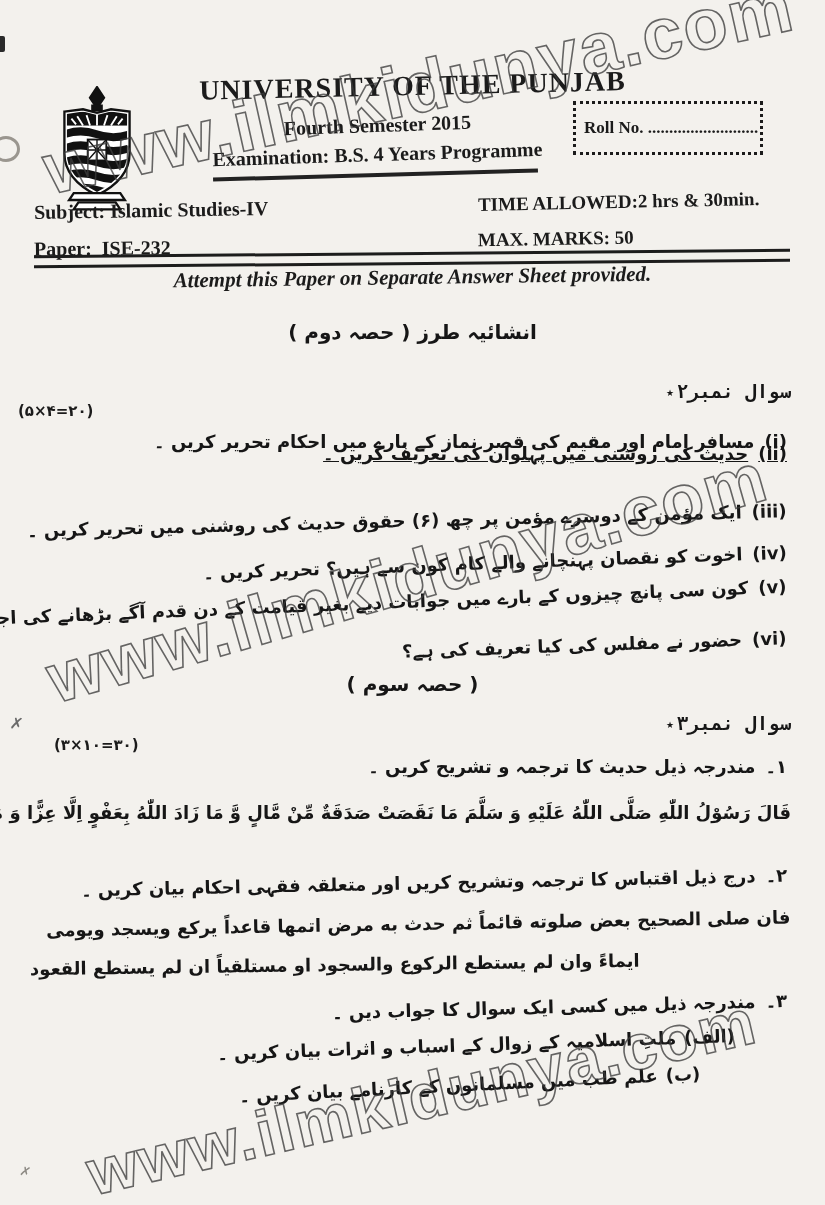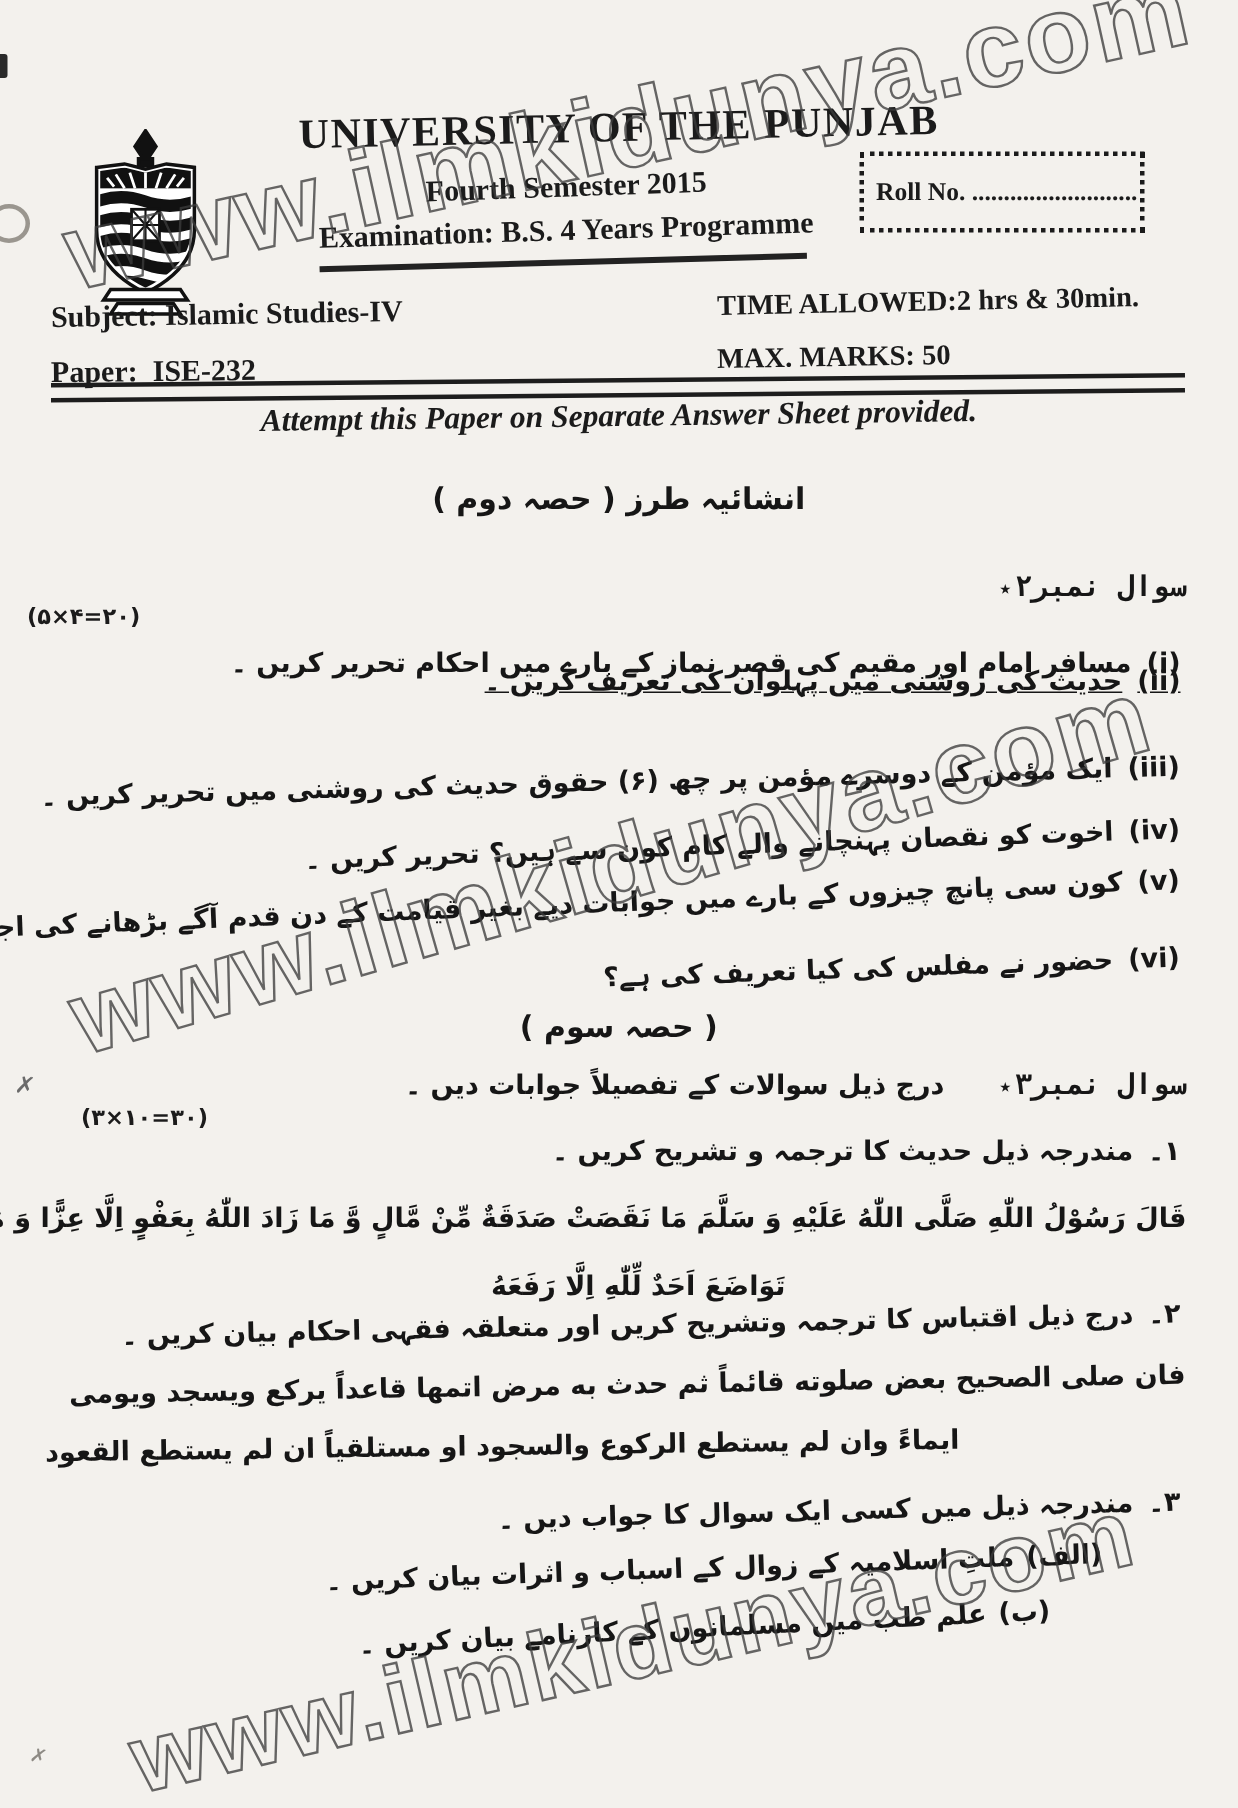--- a/index.html
+++ b/index.html
@@ -163,32 +163,30 @@
   <span class="mk" dir="ltr">(v)</span><span>کون سی پانچ چیزوں کے بارے میں جوابات دیے بغیر قیامت کے دن قدم آگے بڑھانے کی اجازت نہ ہوگی؟</span>
 </div>
 <div class="abs ur q-item" style="top:634px;transform:rotate(-2deg);">
   <span class="mk" dir="ltr">(vi)</span><span>حضور نے مفلس کی کیا تعریف کی ہے؟</span>
 </div>
 
 <div class="abs ur s-heading" style="top:672px;">( حصہ سوم )</div>
 
 <div class="abs ur q-row" style="top:712px;">
   <span class="q-label"><span>سوال نمبر۳</span><span class="q-orn">٭</span></span>
-  <span class="q-text">درج ذیل سوالات کے تفصیلاً جوابات دیں ۔</span>
 </div>
 <div class="abs marks" style="left:54px;top:718px;margin-top:18px;">(۳×۱۰=۳۰)</div>
 <div class="abs xmark x1">✗</div>
 
 <div class="abs ur q-item" style="top:756px;">
   <span class="mk">۱۔</span><span>مندرجہ ذیل حدیث کا ترجمہ و تشریح کریں ۔</span>
 </div>
 
 <div class="abs ur arab hadith" style="top:790px;">
   <span>قَالَ رَسُوْلُ اللّٰهِ صَلَّى اللّٰهُ عَلَيْهِ وَ سَلَّمَ مَا نَقَصَتْ صَدَقَةٌ مِّنْ مَّالٍ وَّ مَا زَادَ اللّٰهُ بِعَفْوٍ اِلَّا عِزًّا وَ مَا</span><br>
-  <span>تَوَاضَعَ اَحَدٌ لِّلّٰهِ اِلَّا رَفَعَهُ</span>
 </div>
 
 <div class="abs ur q-item" style="top:872px;transform:rotate(-1.2deg);">
   <span class="mk">۲۔</span><span>درج ذیل اقتباس کا ترجمہ وتشریح کریں اور متعلقہ فقہی احکام بیان کریں ۔</span>
 </div>
 
 <div class="abs ur arab" style="right:35px;top:913px;transform:rotate(-1deg);">فان صلى الصحيح بعض صلوته قائماً ثم حدث به مرض اتمها قاعداً يركع ويسجد ويومى</div>
 <div class="abs ur arab" style="right:185px;top:954px;transform:rotate(-0.8deg);">ايماءً وان لم يستطع الركوع والسجود او مستلقياً ان لم يستطع القعود</div>
 
 <div class="abs ur q-item" style="top:996px;transform:rotate(-1.5deg);">

